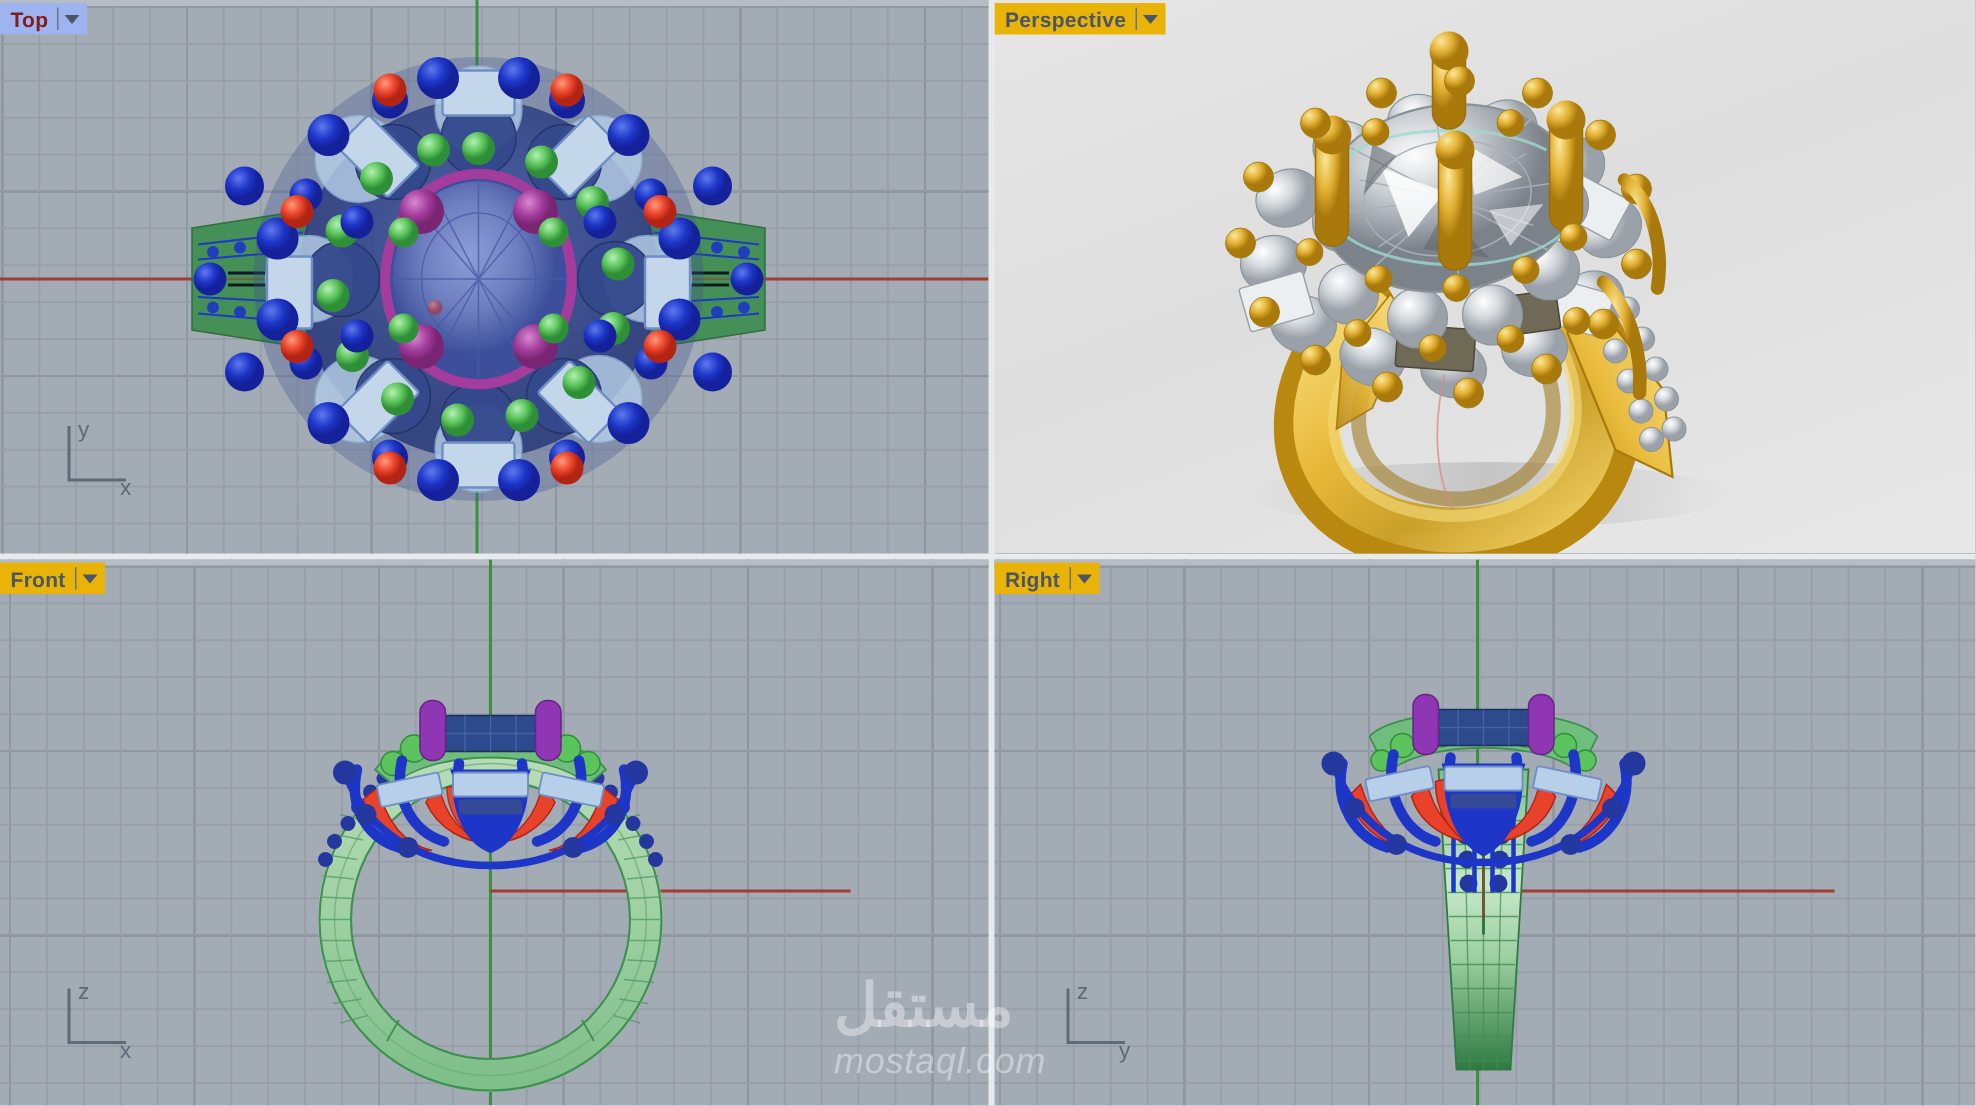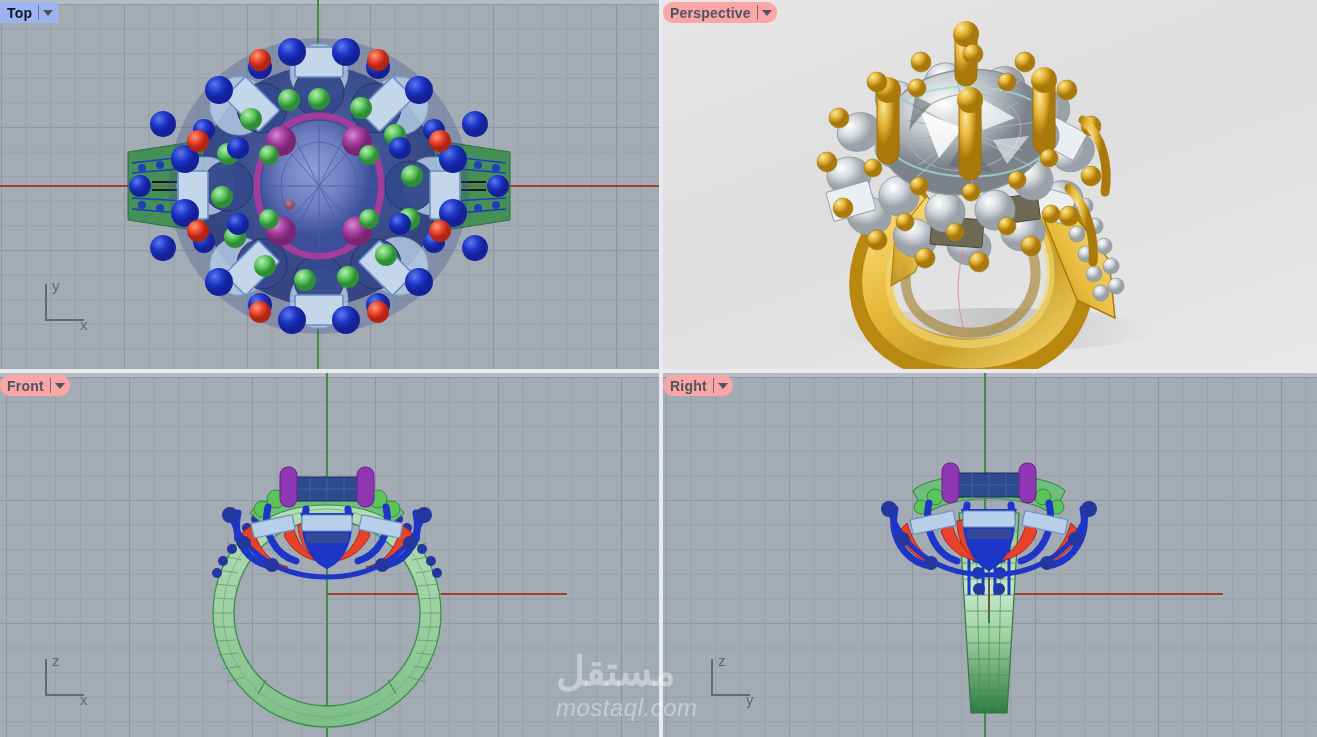--- a/index.html
+++ b/index.html
@@ -59,23 +59,23 @@
     height: 21px;
     padding: 0 2px 0 7px;
     font-size: 14px; font-weight: bold;
     color: #4b5665;
     letter-spacing: .2px;
     z-index: 20;
     user-select: none;
   }
   .vp-title.active {
     background: #9db4f0;
-    color: #0f172a;
-  }
-  .vp-title.inactive { background: #fca5a5; border-radius: 10px; }
+    color: #7f1d1d;
+  }
+  .vp-title.inactive { background: #eab308; }
   .vp-title .sep {
     width: 1px; height: 15px; background: #6a7483;
     margin: 0 4px 0 6px;
   }
   .caret { width: 0; height: 0;
     border-left: 5px solid transparent;
     border-right: 5px solid transparent;
     border-top: 6px solid #4b5665;
     margin-right: 3px;
   }

